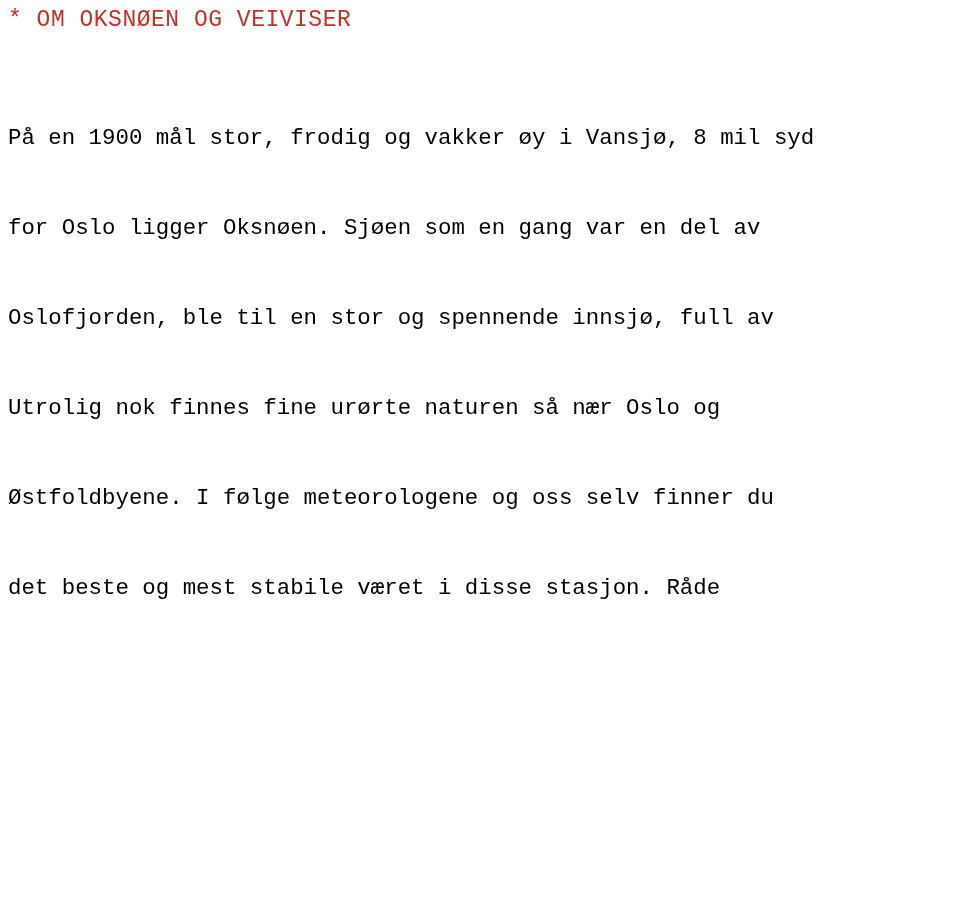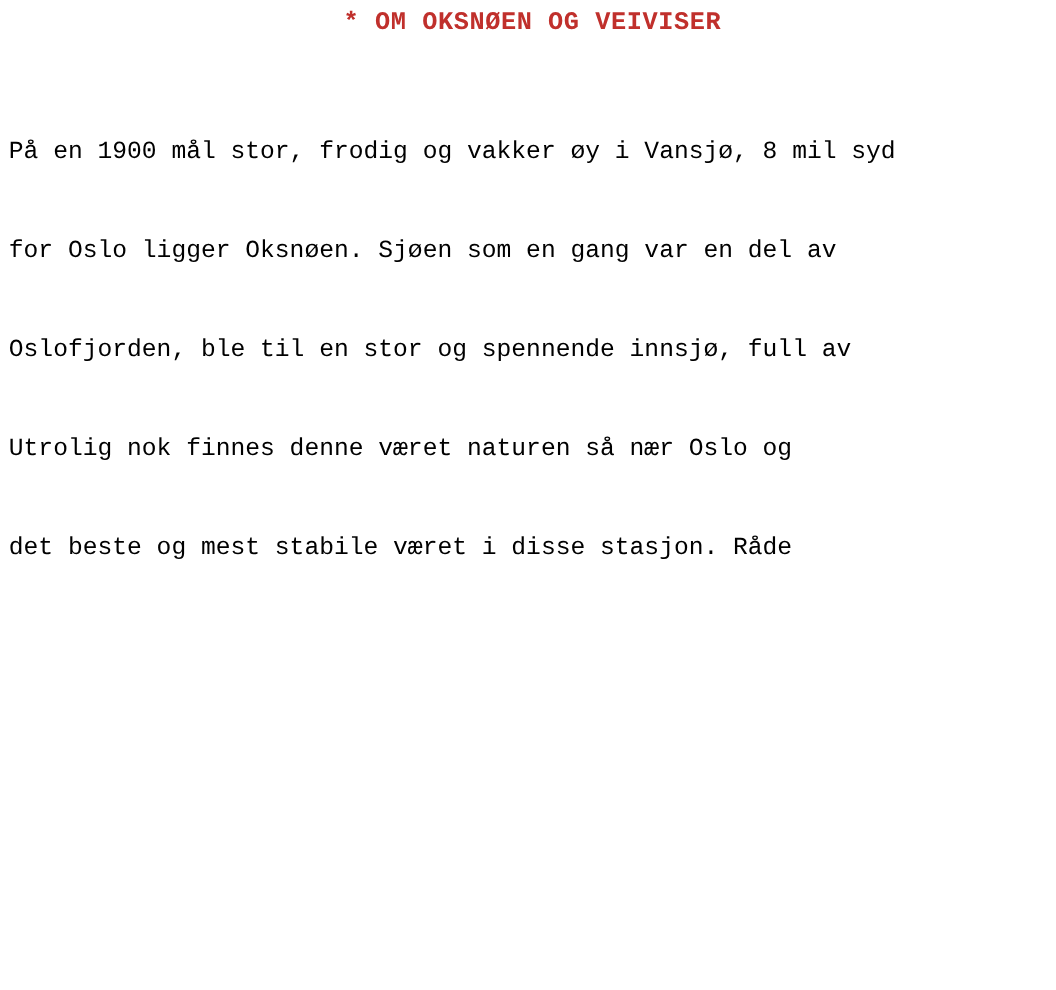--- a/index.html
+++ b/index.html
@@ -20,22 +20,21 @@
     box-sizing: border-box;
     width: 960px;
   }
   .heading {
     color: #c0302c;
     font-size: 23px;
     line-height: 30px;
     letter-spacing: 0.5px;
     white-space: pre;
     margin: 5px 0 0 0;
-    font-weight: 700;
-    text-align: center;
+    font-weight: 400;
   }
   .body-block {
     font-size: 22.4px;
     line-height: 30px;
     white-space: pre;
     margin-top: 28px;
     letter-spacing: 0px;
   }
   .body-block .line {
     display: block;
@@ -46,21 +45,22 @@
 <body>
 
 <div class="page">
 
   <h1 class="heading">* OM OKSNØEN OG VEIVISER</h1>
 
   <div class="body-block">
     <span class="line">På en 1900 mål stor, frodig og vakker øy i Vansjø, 8 mil syd</span>
     <span class="line">for Oslo ligger Oksnøen. Sjøen som en gang var en del av</span>
     <span class="line">Oslofjorden, ble til en stor og spennende innsjø, full av</span>
-    <span class="line">Utrolig nok finnes denne været naturen så nær Oslo og</span>
+    <span class="line">Utrolig nok finnes fine urørte naturen så nær Oslo og</span>
+    <span class="line">Østfoldbyene. I følge meteorologene og oss selv finner du</span>
     <span class="line">det beste og mest stabile været i disse stasjon. Råde</span>
     
     
     
     
   </div>
 
 </div>
 
 </body></html>

